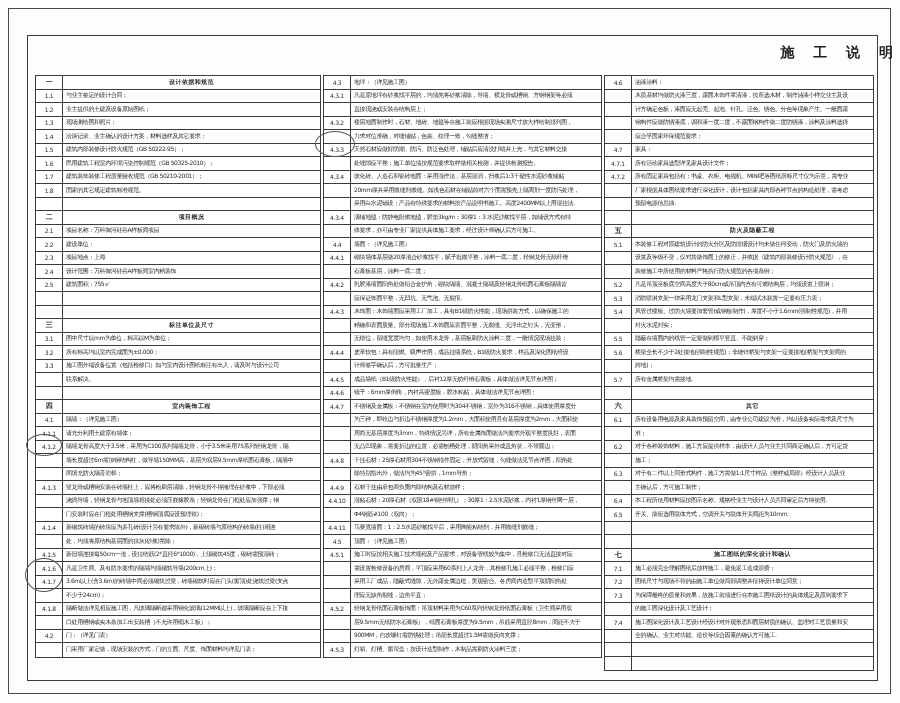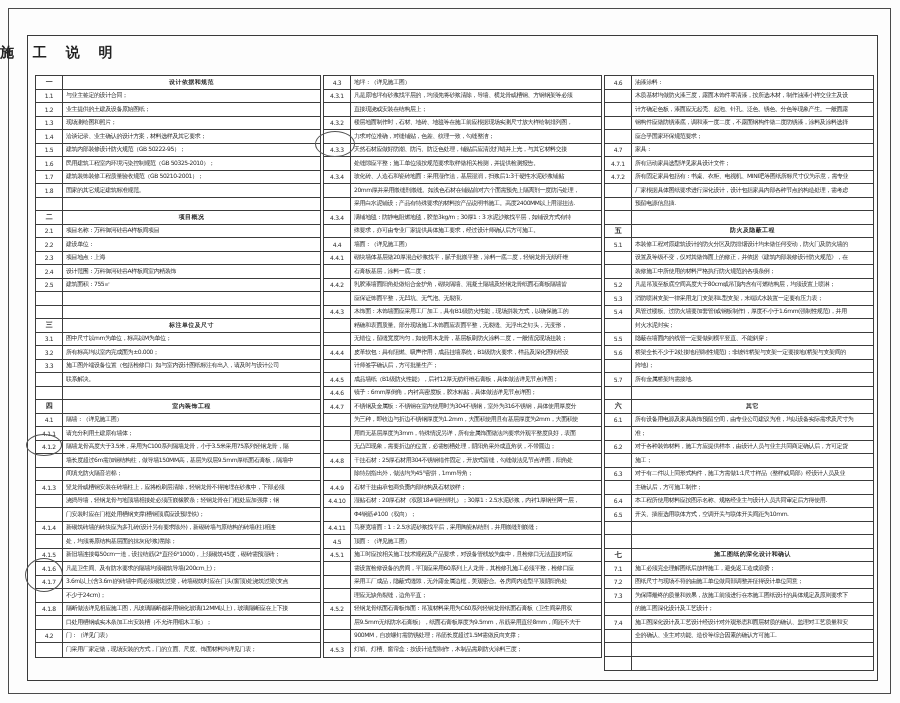--- a/index.html
+++ b/index.html
@@ -1,20 +1,20 @@
 <!DOCTYPE html>
 <html><head>
 <meta charset="utf-8">
 <style>
   html,body{margin:0;padding:0;}
   body{width:900px;height:703px;background:#fafafa;font-family:"DejaVu Sans","Liberation Sans",sans-serif;}
   .sheet{position:relative;width:900px;height:703px;background:#fdfdfd;overflow:hidden;color:#2b2b2b;}
   .outer-frame{position:absolute;left:8px;top:8px;width:883px;height:686px;border:1px solid #4a4a4a;box-sizing:border-box;}
   .inner-frame{position:absolute;left:27px;top:35px;width:851px;height:646px;border:1.5px solid #3a3a3a;box-sizing:border-box;}
-  .sheet-title{position:absolute;left:0;top:44px;width:100%;text-align:left;font-size:14px;font-weight:bold;letter-spacing:7px;color:#222;}
+  .sheet-title{position:absolute;left:0;top:44px;width:100%;text-align:right;font-size:14px;font-weight:bold;letter-spacing:7px;color:#222;}
   .spec-table{position:absolute;top:75px;border:1px solid #3c3c3c;background:#fff;box-sizing:border-box;}
   .t1{left:35px;width:286px;}
   .t2{left:323px;width:279px;}
   .t3{left:604px;width:270px;}
   .row{display:flex;height:13.5px;border-bottom:1px solid #3c3c3c;box-sizing:border-box;align-items:stretch;}
   .row:last-child{border-bottom:none;}
   .num{flex:none;width:27px;border-right:1px solid #3c3c3c;box-sizing:border-box;display:flex;align-items:center;justify-content:center;font-size:6px;letter-spacing:-0.3px;color:#2b2b2b;overflow:hidden;}
   .txt{flex:1;display:flex;align-items:center;padding:0 3px;font-size:6px;letter-spacing:-0.4px;white-space:nowrap;overflow:hidden;color:#2b2b2b;}
   .row.header .txt{justify-content:center;font-weight:bold;letter-spacing:0.4px;}
   .row.header .num{font-weight:bold;font-size:7px;}

